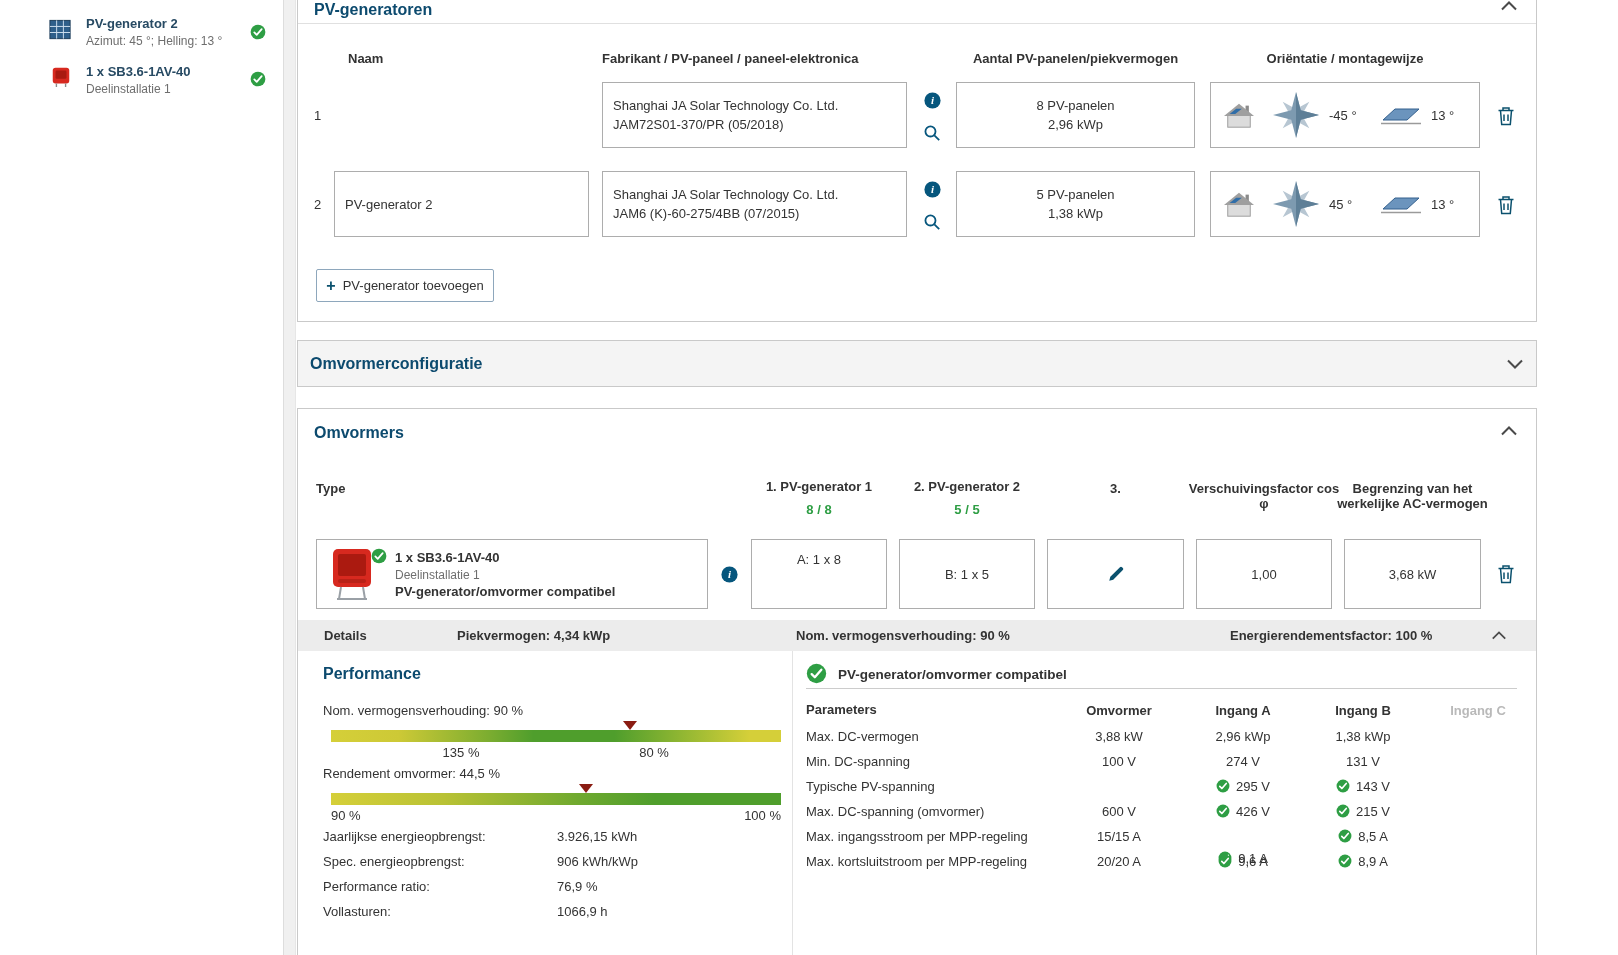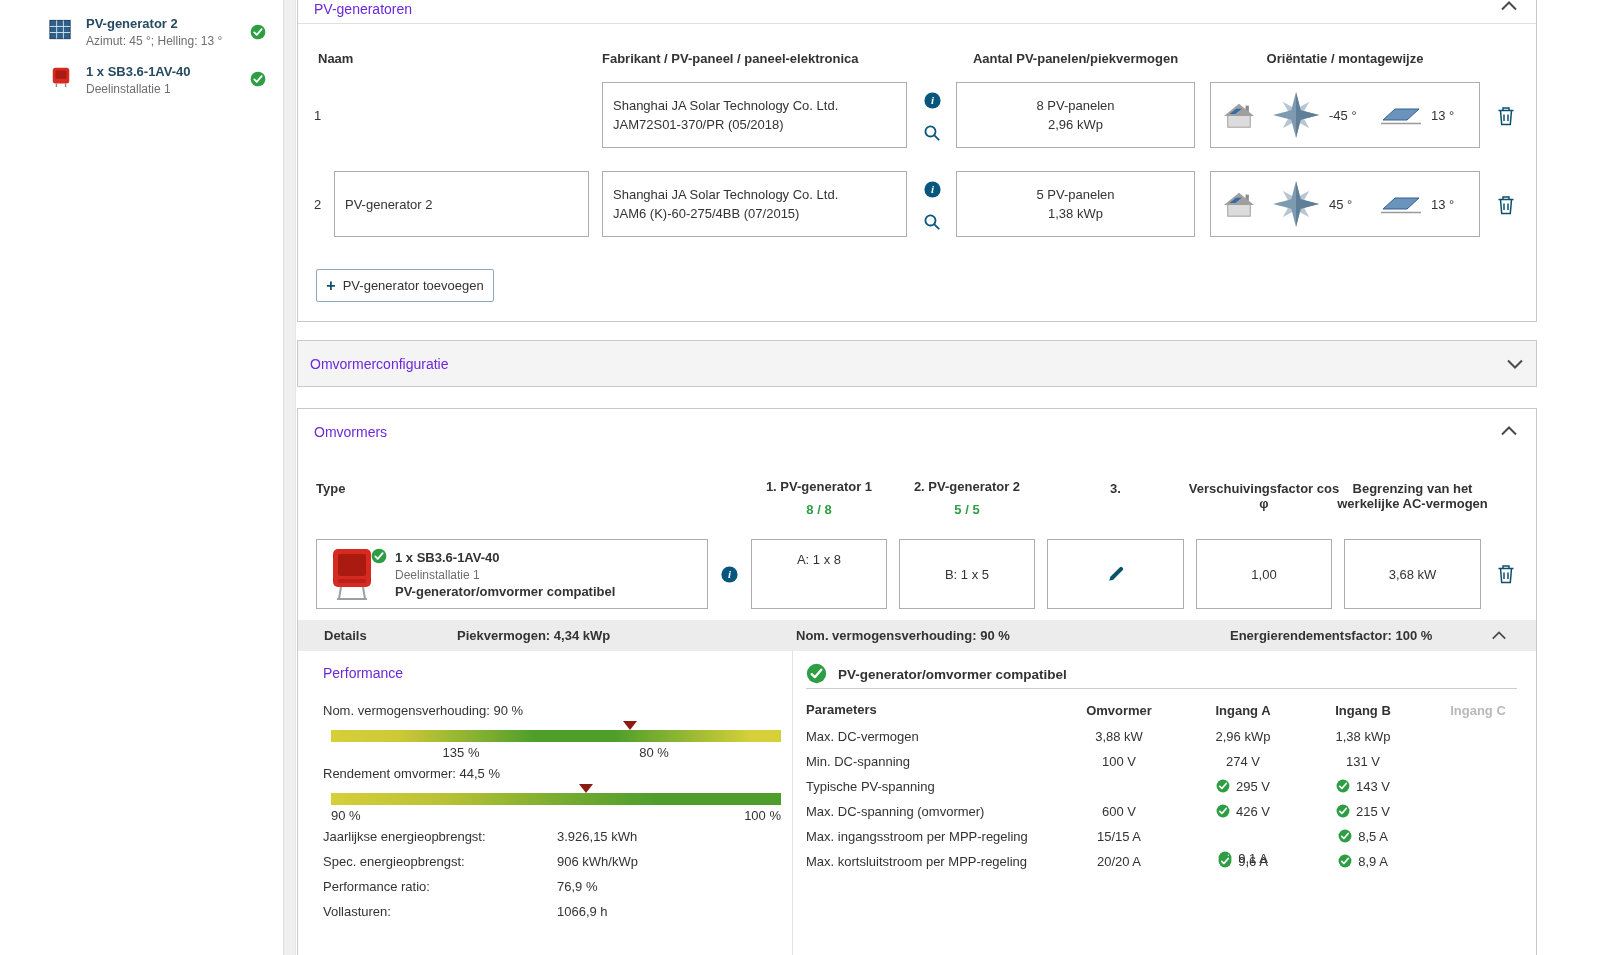--- a/index.html
+++ b/index.html
@@ -9,21 +9,21 @@
   .bold { font-weight:700; }
   .panel { position:absolute; background:#fff; border:1px solid #c9c9c9; }
   .box { position:absolute; background:#fff; border:1px solid #adadad; }
   .center2 { display:flex; flex-direction:column; align-items:center; justify-content:center; text-align:center; }
   .vflex { display:flex; flex-direction:column; justify-content:center; }
   .hflex { display:flex; align-items:center; }
   .green { color:#2e9e44; }
   .grayed { color:#b9b9b9; }
   .sub { color:#6e6e6e; font-size:12px; }
   .hdr13 { font-weight:700; font-size:13px; color:#333; }
-  .title14 { font-weight:400; font-size:14px; color:#6d28d9; }
+  .title14 { font-weight:700; font-size:16px; color:#0c4a6e; }
   .name-input { position:absolute; border:1px solid #adadad; padding:0 10px; font:13px "Liberation Sans",sans-serif; color:#333; background:#fff; }
   .bar { position:absolute; height:12px; }
   .bar1-grad { background:linear-gradient(to right,#d5cf39 0%,#cdc936 15%,#7cad30 35%,#4f9e2c 45%,#4f9e2c 63%,#9aba33 80%,#d5cf39 93%,#d5cf39 100%); }
   .bar2-grad { background:linear-gradient(to right,#d5cf39 0%,#b9c235 25%,#6fa92f 55%,#4f9e2c 72%,#4f9e2c 100%); }
   .marker { position:absolute; top:-9px; width:0; height:0; border-left:7px solid transparent; border-right:7px solid transparent; border-top:9px solid #8a1c12; transform:translateX(-50%); }
   .tick { position:absolute; top:15px; transform:translateX(-50%); white-space:nowrap; }
   .tickL { position:absolute; top:15px; left:0; white-space:nowrap; }
   .tickR { position:absolute; top:15px; right:0; white-space:nowrap; }
   .cell { position:absolute; display:flex; align-items:center; justify-content:center; gap:6px; white-space:nowrap; }
   .nowrap { white-space:nowrap; }
@@ -80,21 +80,21 @@
 
   <div class="panel" style="left:297px;top:-24px;width:1240px;height:346px;">
     <div class="abs title14 nowrap" style="left:16px;top:24px;">PV-generatoren</div>
     <span class="abs icon-btn" style="right:18px;top:24px;cursor:pointer;">
       <svg width="18" height="10" viewBox="0 0 18 10" fill="none" stroke="#4a4a4a" stroke-width="2">
           <polyline points="2,8.5 9,1.5 16,8.5"></polyline>
         </svg>
     </span>
     <div class="hline" style="left:0;top:46px;width:1238px;background:#e0e0e0;"></div>
 
-    <div class="abs hdr13 nowrap" style="left:20px;top:74px;">Naam</div>
+    <div class="abs hdr13 nowrap" style="left:50px;top:74px;">Naam</div>
     <div class="abs hdr13 nowrap" style="left:304px;top:74px;">Fabrikant / PV-paneel / paneel-elektronica</div>
     <div class="abs hdr13" style="left:658px;top:74px;width:239px;text-align:center;">Aantal PV-panelen/piekvermogen</div>
     <div class="abs hdr13" style="left:912px;top:74px;width:270px;text-align:center;">Oriëntatie / montagewijze</div>
 
     <div class="abs" style="left:16px;top:131px;width:18px;">1</div>
     <div class="box vflex" style="left:304px;top:105px;width:305px;height:66px;padding-left:10px;cursor:pointer;">
       <div class="nowrap">Shanghai JA Solar Technology Co. Ltd.</div>
       <div class="nowrap" style="margin-top:4px;">JAM72S01-370/PR (05/2018)</div>
     </div>
     <span class="abs icon-btn" style="left:626px;top:115px;cursor:pointer;">

